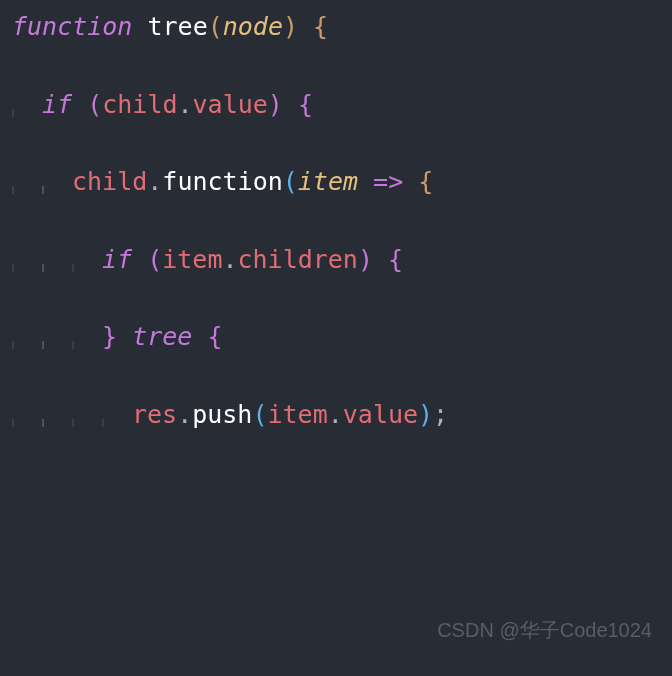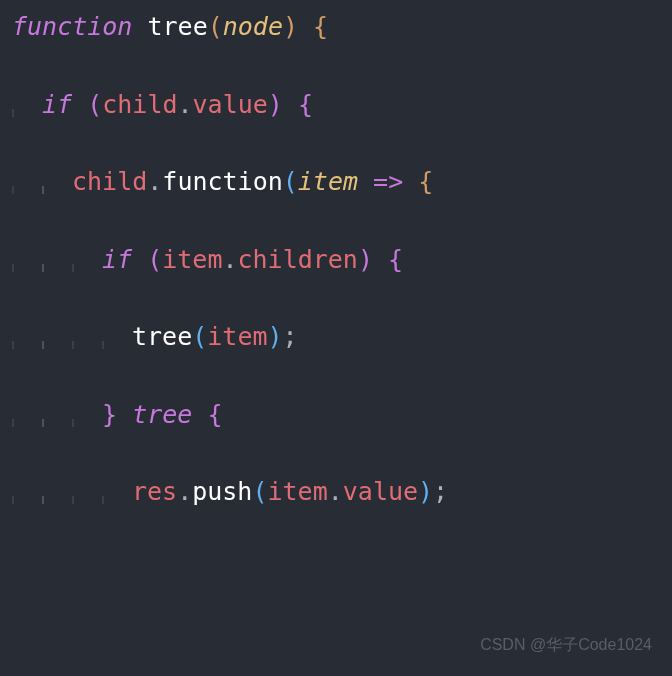--- a/index.html
+++ b/index.html
@@ -50,36 +50,35 @@
     .prop { color: #abb2bf; }
     .method { color: #56b6c2; }
     .var { color: #e06c75; }
     .arrow { color: #c678dd; }
     .dot { color: #abb2bf; }
     .paren-y { color: #d19a66; }
     .paren-p { color: #c678dd; }
     .paren-b { color: #61afef; }
     .watermark {
       position: absolute;
-      bottom: 18px;
+      bottom: 30px;
       right: 20px;
-      font-size: 16px;
+      font-size: 20px;
       color: #6b7280;
       font-family: sans-serif;
       opacity: 0.7;
     }
   </style>
 </head>
 <body>
 
 <pre><div class="code-line"><span class="kw">function</span> <span class="fn">tree</span><span class="paren-y">(</span><span class="param">node</span><span class="paren-y">)</span> <span class="paren-y">{</span></div>
 <div class="code-line"><span class="indent-guide highlight"></span><span class="kw">if</span> <span class="paren-p">(</span><span class="var">child</span><span class="dot">.</span><span class="var">value</span><span class="paren-p">)</span> <span class="paren-p">{</span></div>
 <div class="code-line"><span class="indent-guide highlight"></span><span class="indent-guide active"></span><span class="var">child</span><span class="dot">.</span><span class="fn">function</span><span class="paren-b">(</span><span class="param">item</span> <span class="arrow">=&gt;</span> <span class="paren-y">{</span></div>
 <div class="code-line"><span class="indent-guide highlight"></span><span class="indent-guide active"></span><span class="indent-guide"></span><span class="kw">if</span> <span class="paren-p">(</span><span class="var">item</span><span class="dot">.</span><span class="var">children</span><span class="paren-p">)</span> <span class="paren-p">{</span></div>
-<div class="code-line"><span class="indent-guide highlight"></span><span class="indent-guide active"></span><span class="indent-guide"></span><span class="indent-guide highlight"></span><span class="fn">tree</span><span class="paren-b">(</span><span class="var">item</span><span class="paren-b">)</span><span class="punct">;</span></div>
 <div class="code-line"><span class="indent-guide highlight"></span><span class="indent-guide active"></span><span class="indent-guide"></span><span class="paren-p">}</span> <span class="kw">tree</span> <span class="paren-p">{</span></div>
 <div class="code-line"><span class="indent-guide highlight"></span><span class="indent-guide active"></span><span class="indent-guide"></span><span class="indent-guide highlight"></span><span class="var">res</span><span class="dot">.</span><span class="fn">push</span><span class="paren-b">(</span><span class="var">item</span><span class="dot">.</span><span class="var">value</span><span class="paren-b">)</span><span class="punct">;</span></div>
 
 
 
 
 
 </pre>
 
 <div class="watermark">CSDN @华子Code1024</div>

